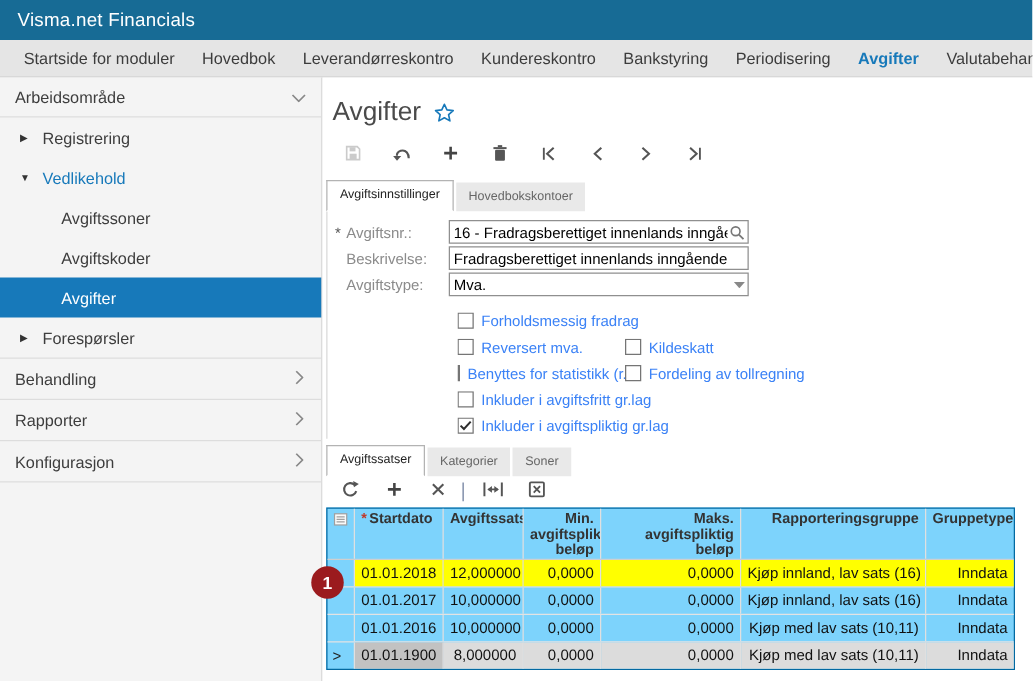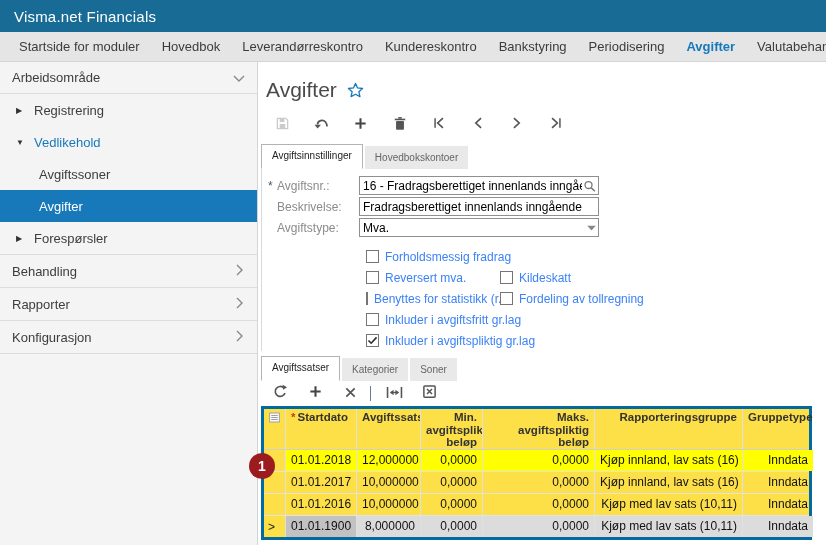--- a/index.html
+++ b/index.html
@@ -22,21 +22,21 @@
 
   
   .sidebar{width:258px;min-width:258px;background:#f4f4f4;border-right:1px solid #d4d4d4;font-size:13px;box-sizing:border-box;}
   .sb-title{height:31px;display:flex;align-items:center;padding:0 12px;color:#3d3d3d;}
   .sb-title .grow{flex:1;}
   .sb-divider{border-top:1px solid #ddd;height:0;}
   .sb-item{height:32px;display:flex;align-items:center;color:#3d3d3d;}
   .sb-item .tri{width:13px;font-size:8px;color:#333;margin-right:5px;display:inline-block;}
   .sb-group{padding-left:16px;}
   .sb-group.expanded .lbl{color:var(--accent-blue,#1779ba);}
-  .sb-child{padding-left:39px;}
+  .sb-child{padding-left:49px;}
   .sb-child.selected{background:var(--accent-blue,#1779ba);color:#fff;}
   .sb-section{padding:0 14px 0 12px;}
   .sb-section .grow{flex:1;}
 
   
   .content{flex:1;position:relative;padding-left:3px;box-sizing:border-box;background:#fff;}
   .page-title-row{display:flex;align-items:center;margin:14px 0 0 5px;height:28px;}
   .page-title{font-size:21px;color:#4a4a4a;}
   .fav-star{margin-left:10px;display:flex;align-items:center;}
 
@@ -62,21 +62,21 @@
   .cb-cell{display:flex;align-items:center;overflow:hidden;white-space:nowrap;}
   .cb-cell.fixed{width:134px;min-width:134px;}
   .cb-box{width:13px;height:13px;box-sizing:border-box;border:1px solid #757575;background:#fff;margin-right:6px;display:flex;align-items:center;justify-content:center;}
   .cb-label{font-size:12px;color:#3b82f6;}
 
   .grid-tabs{}
   .grid-toolbar{display:flex;align-items:center;height:25px;margin-top:0;}
   .grid-toolbar .tb-btn{width:35px;}
 
   
-  .tbl{width:551px;box-sizing:border-box;border:3px solid #0369a1;font-size:12px;margin-top:0;background:#fde047;}
+  .tbl{width:551px;box-sizing:border-box;border:1px solid #0369a1;font-size:12px;margin-top:0;background:#7dd3fc;}
   .tr{display:flex;}
   .tr.hdr{min-height:40px;border-bottom:1px solid #cfcfcf;font-weight:bold;color:#333;}
   .tr.data{height:21px;}
   .tr.data + .tr.data{border-top:1px solid #e3e3e3;}
   .td,.th{box-sizing:border-box;border-right:1px solid #e0e0e0;padding:0 5px;overflow:hidden;white-space:nowrap;}
   .th{white-space:pre-line;padding-top:2px;line-height:12.5px;font-size:11.5px;}
   .td{line-height:20px;color:#111;}
   .td:last-child,.th:last-child{border-right:none;}
   .col-icon{width:22px;min-width:22px;padding:2px 2px;display:flex;justify-content:center;}
   .tr.data .col-icon{align-items:center;padding:0 2px 0 4px;justify-content:flex-start;color:#222;}
@@ -129,20 +129,23 @@
             <span class="tri">▶</span>
             <span class="lbl">Registrering</span>
           </div>
           <div class="sb-item sb-group expanded">
             <span class="tri">▼</span>
             <span class="lbl">Vedlikehold</span>
           </div>
           <div class="sb-item sb-child">
             <span class="lbl">Avgiftssoner</span>
           </div>
+          <div class="sb-item sb-child">
+            <span class="lbl">Avgiftskoder</span>
+          </div>
           <div class="sb-item sb-child selected">
             <span class="lbl">Avgifter</span>
           </div>
           <div class="sb-item sb-group">
             <span class="tri">▶</span>
             <span class="lbl">Forespørsler</span>
           </div>
           <div class="sb-divider"></div>
           <div class="sb-item sb-section">
             <span class="lbl">Behandling</span>

